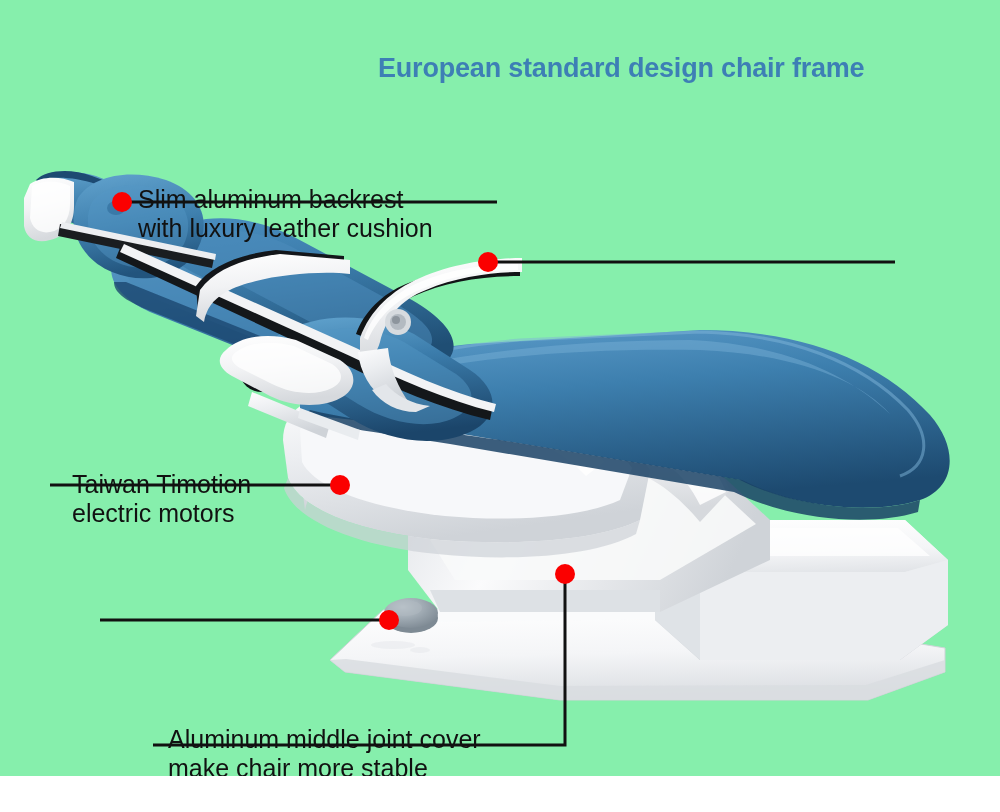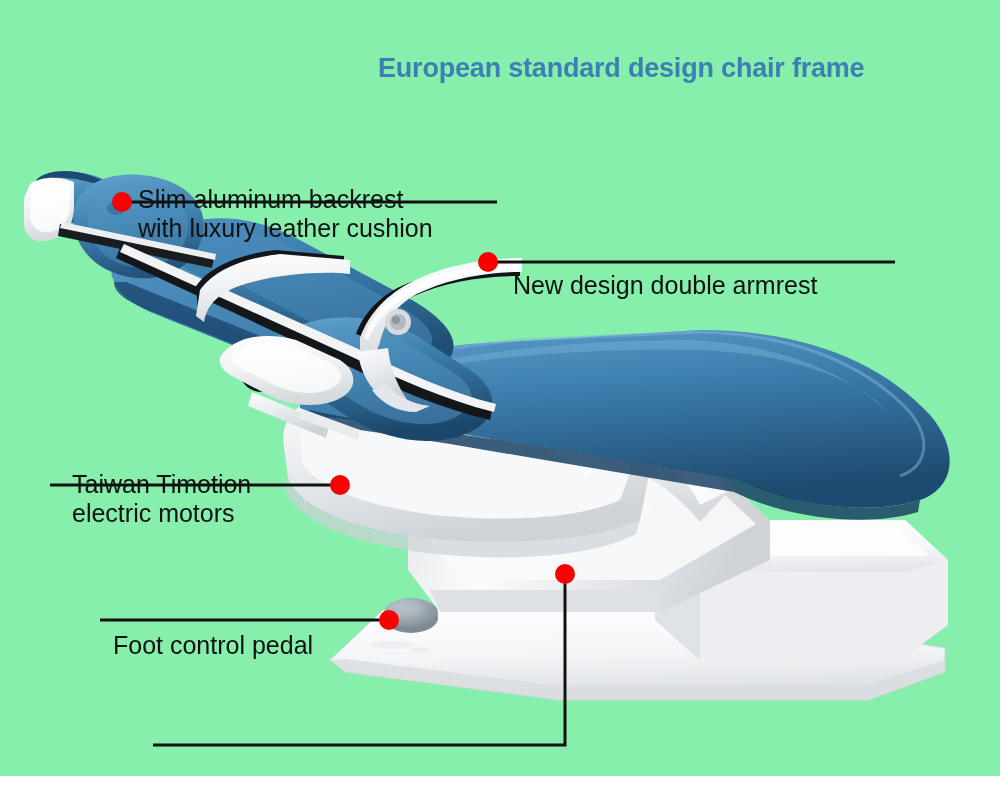--- a/index.html
+++ b/index.html
@@ -306,21 +306,21 @@
         <path d="M 565 574 L 565 745 L 153 745" fill="none" stroke="#111111" stroke-width="3"></path>
         <circle cx="565" cy="574" r="10" fill="#fb0000"></circle>
       </g>
   </svg>
 
   <div class="title">European standard design chair frame</div>
 
   <div class="callout-text" style="left:138px; top:138px;">Slim aluminum backrest
 with luxury leather cushion</div>
 
-  <div class="callout-text" style="left:513px; top:224px;">New design double armrest</div>
 
   <div class="callout-text" style="left:72px; top:423px;">Taiwan Timotion
 electric motors</div>
 
-  <div class="callout-text" style="left:113px; top:584px;">Foot control pedal</div>
-
+
+  <div class="callout-text" style="left:168px; top:678px;">Aluminum middle joint cover
+make chair more stable</div>
 
 </div>
 
 </body></html>

